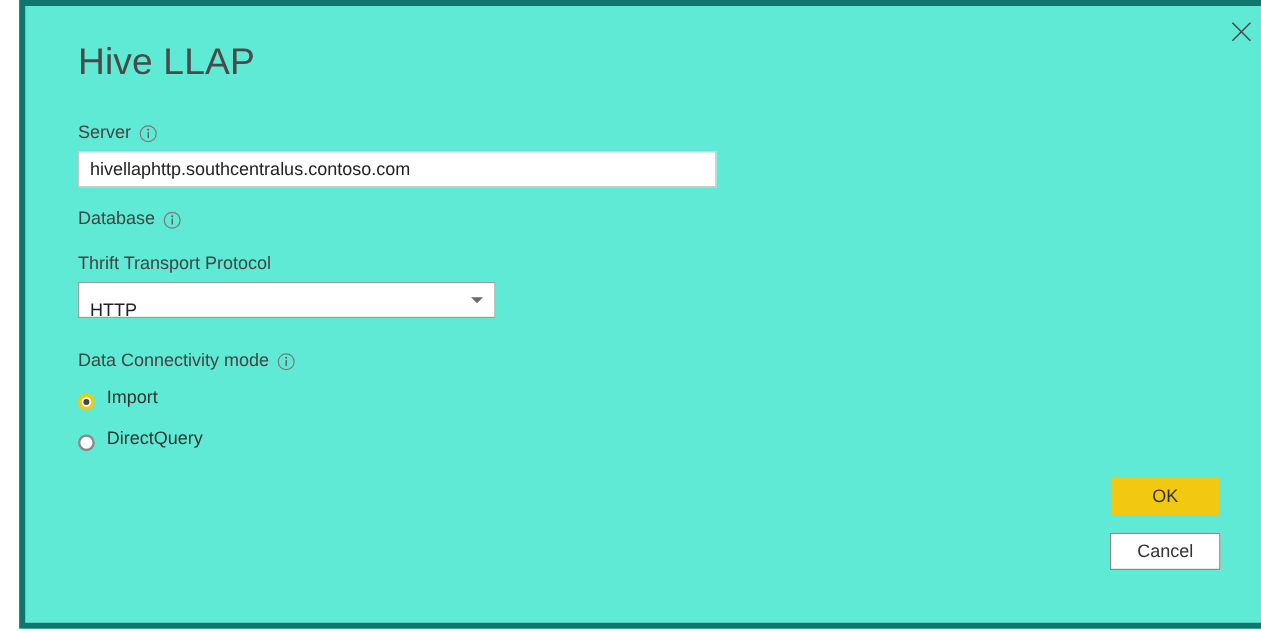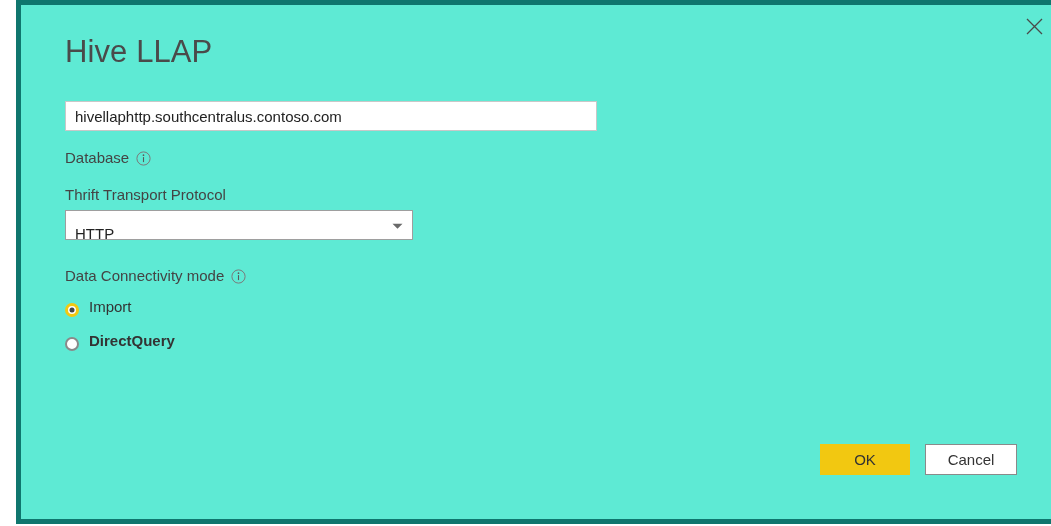--- a/index.html
+++ b/index.html
@@ -134,21 +134,21 @@
   
   .radio-section { margin-top: 26px; }
   .radio-row {
     display: flex;
     align-items: flex-end;
     gap: 10px;
     height: 26px;
     cursor: pointer;
     user-select: none;
   }
-  .radio-row + .radio-row { margin-top: 8px; font-weight: bold; }
+  .radio-row + .radio-row { margin-top: 8px; }
   .radio-mark {
     width: 14px;
     height: 14px;
     flex: 0 0 14px;
     border-radius: 50%;
     box-sizing: border-box;
     position: relative;
   }
   .radio-mark.off {
     border: 2.5px solid #8a8a8a;
@@ -176,20 +176,21 @@
   }
 
   
   .footer {
     position: absolute;
     right: 43px;
     bottom: 44px;
     display: flex;
     align-items: center;
     gap: 15px;
+    flex-direction: column;
   }
   .btn {
     height: 31px;
     box-sizing: border-box;
     font-family: "Liberation Sans", sans-serif;
     font-size: 15px;
     cursor: pointer;
     display: flex;
     align-items: center;
     justify-content: center;
@@ -219,20 +220,30 @@
     <svg width="17" height="17" viewBox="0 0 17 17">
       <path d="M1 1 L16 16 M16 1 L1 16" stroke="#4a4a4a" stroke-width="1.3" fill="none"></path>
     </svg>
   </button>
 
   <div class="dialog-title">Hive LLAP</div>
 
   <div class="form-body">
 
     <div class="field-group">
+      <div class="field-label">
+        <span>Server</span>
+        <span class="info-icon">
+          <svg width="15" height="15" viewBox="0 0 15 15">
+            <circle cx="7.5" cy="7.5" r="6.6" fill="none" stroke="#7a7a7a" stroke-width="1"></circle>
+            <circle cx="7.5" cy="4.2" r="0.85" fill="#5a5a5a"></circle>
+            <rect x="6.95" y="6.1" width="1.1" height="5" fill="#5a5a5a"></rect>
+          </svg>
+        </span>
+      </div>
       <input class="text-input" type="text" value="hivellaphttp.southcentralus.contoso.com" placeholder="" style="">
     </div>
 
     <div class="field-group">
       <div class="field-label">
         <span>Database</span>
         <span class="info-icon">
           <svg width="15" height="15" viewBox="0 0 15 15">
             <circle cx="7.5" cy="7.5" r="6.6" fill="none" stroke="#7a7a7a" stroke-width="1"></circle>
             <circle cx="7.5" cy="4.2" r="0.85" fill="#5a5a5a"></circle>

